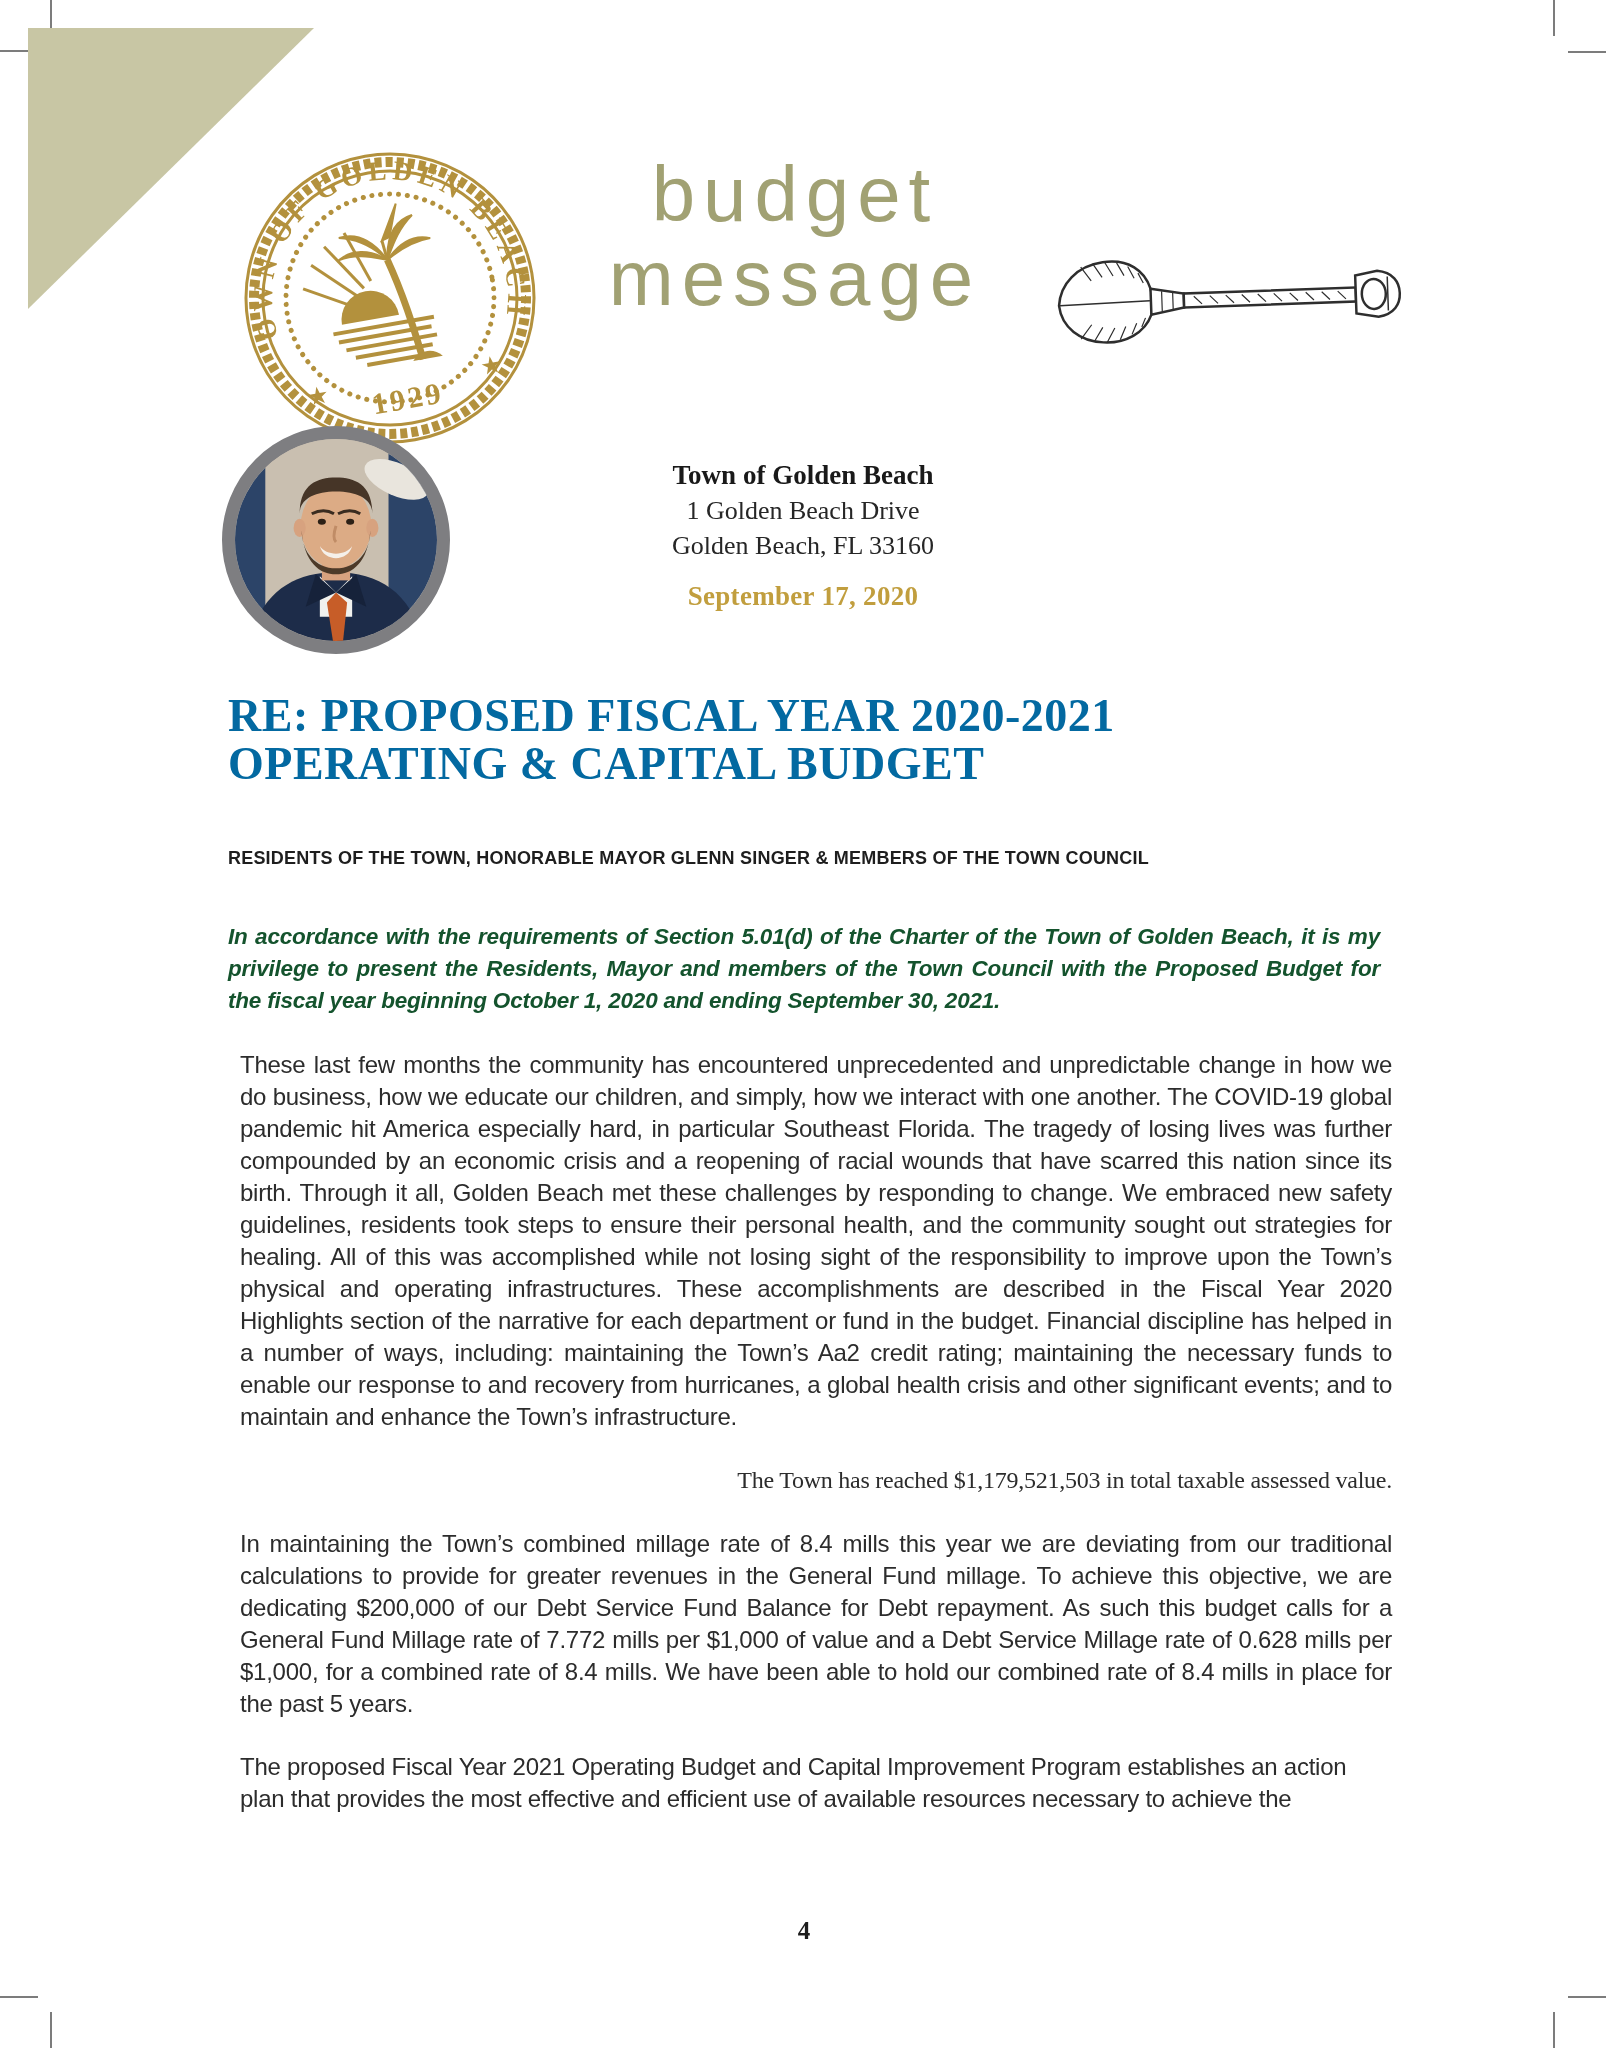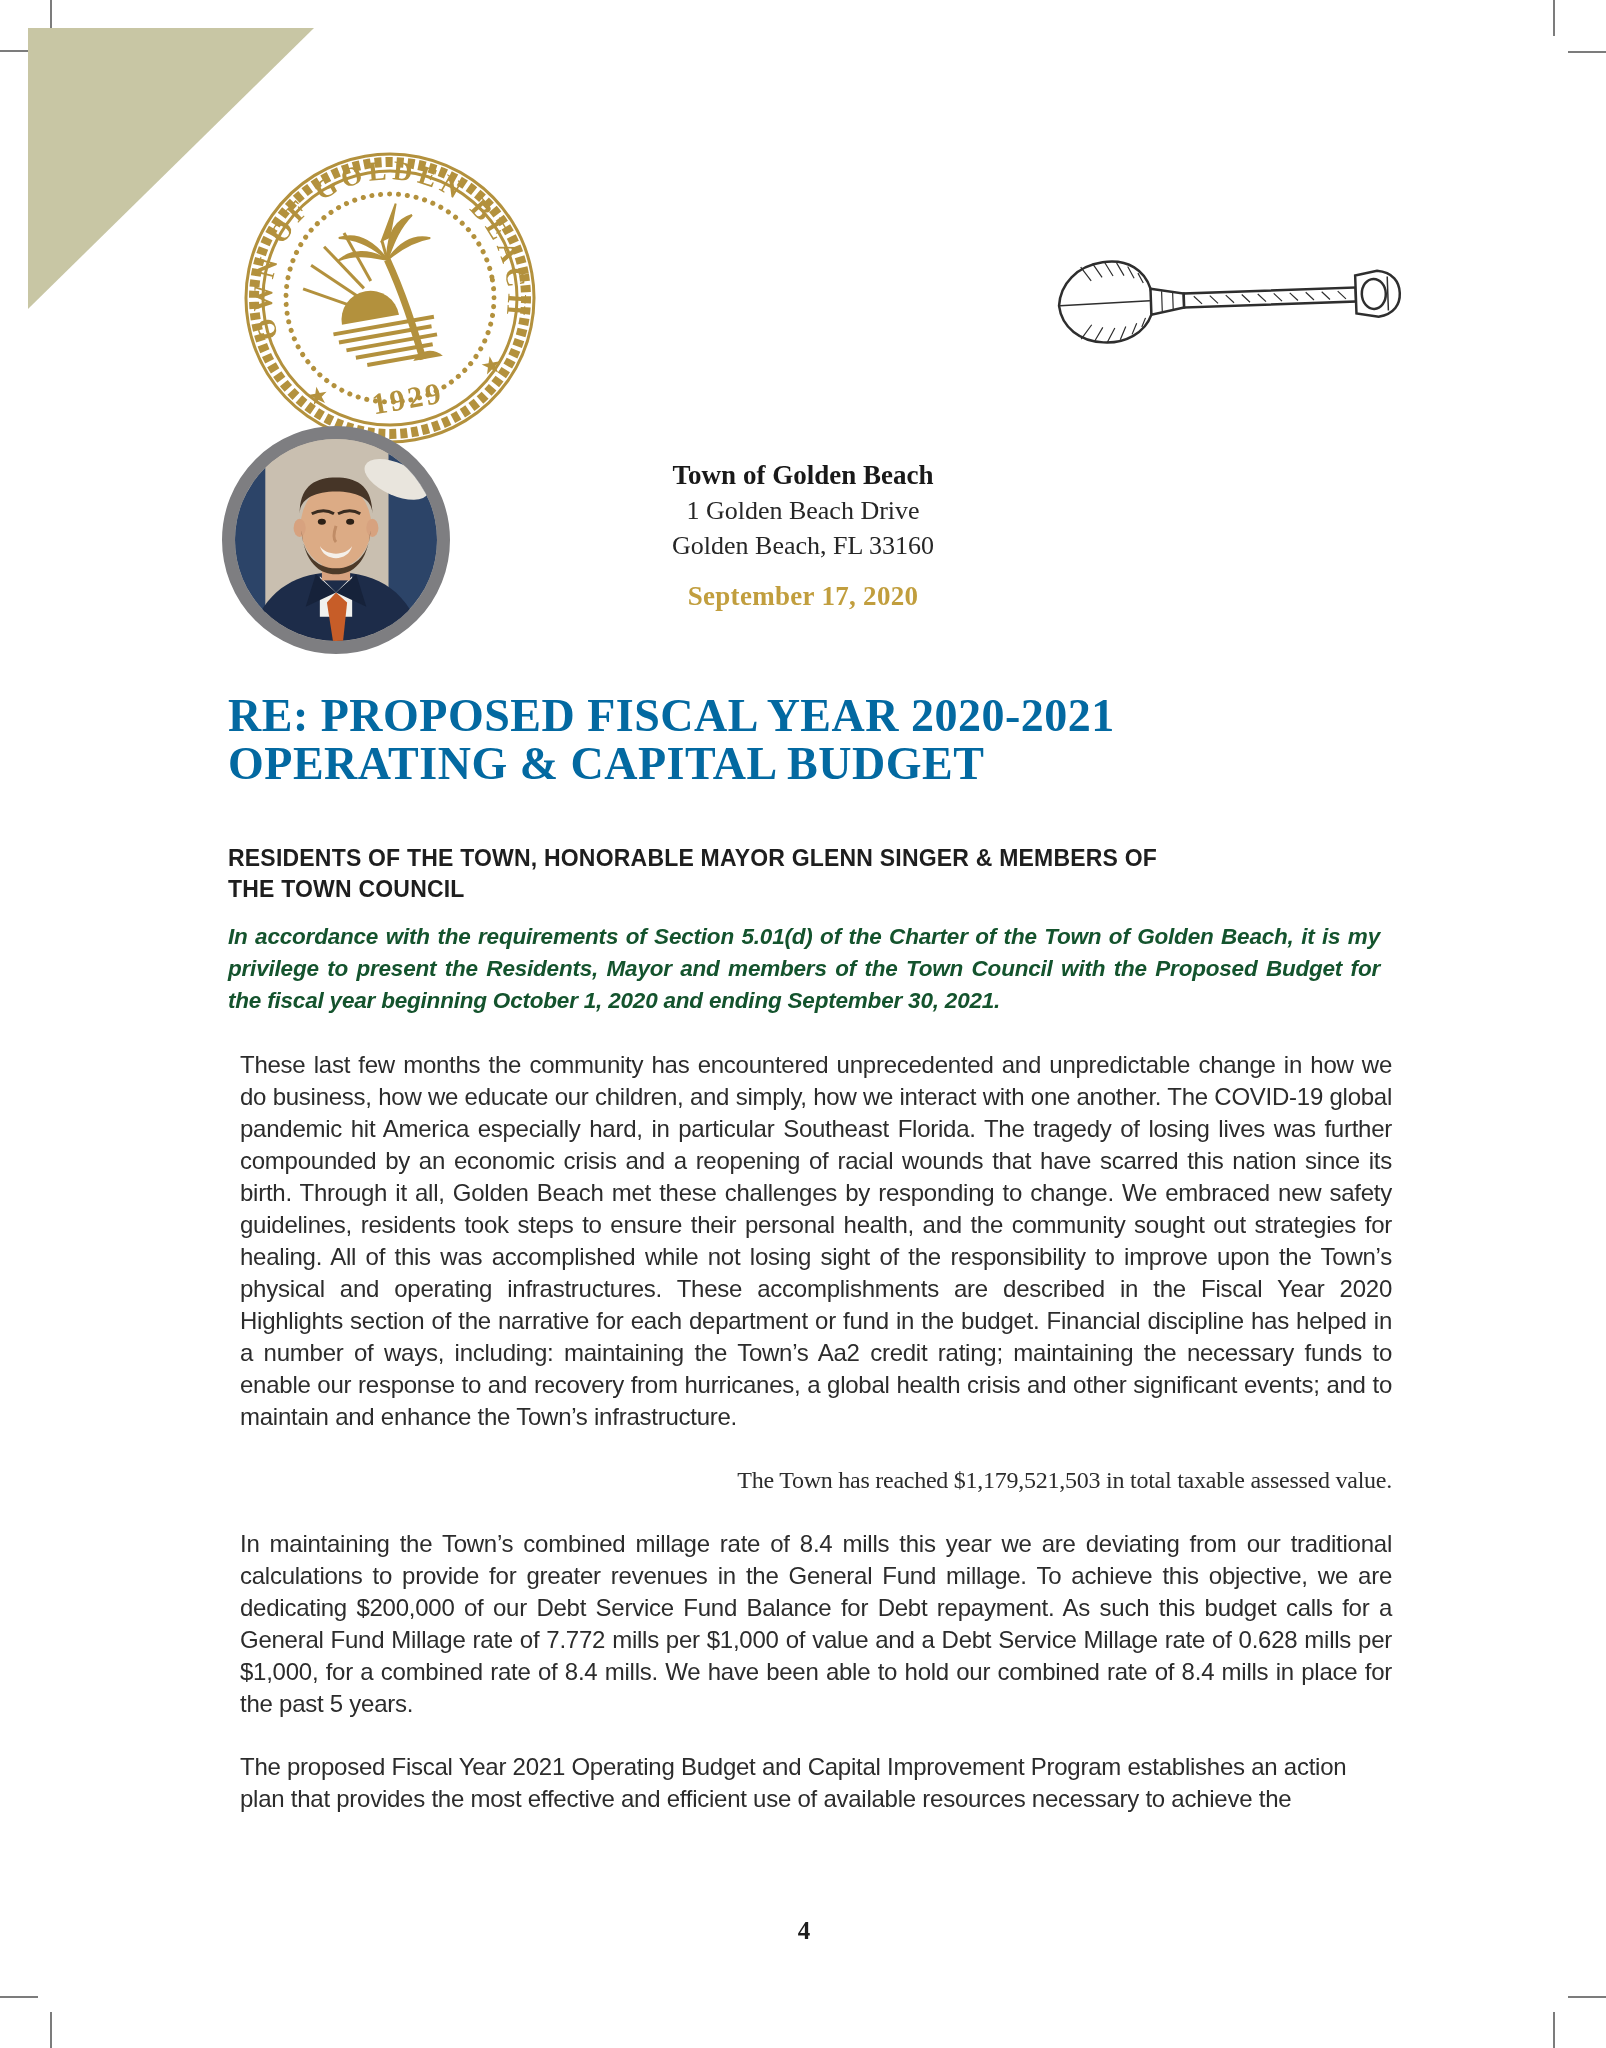--- a/index.html
+++ b/index.html
@@ -43,21 +43,21 @@
   }
   
   .re-heading{
     position:absolute;left:228px;top:692px;width:1160px;
     font-family:"Liberation Serif",serif;font-weight:bold;
     font-size:46px;line-height:48px;color:#0369a1;letter-spacing:0.5px;
   }
   
   .salutation{
     position:absolute;left:228px;top:843px;width:930px;
-    font-weight:bold;font-size:23px;line-height:31px;color:#1e1e1e;letter-spacing:0.2px;
+    font-weight:bold;font-size:18px;line-height:31px;color:#1e1e1e;letter-spacing:0.2px;
   }
   
   .intro{
     position:absolute;left:228px;top:921px;width:1152px;
     font-weight:bold;font-style:italic;font-size:22.5px;line-height:32px;
     color:#14532d;text-align:justify;letter-spacing:-0.2px;
   }
   
   .para{
     position:absolute;left:240px;width:1152px;
@@ -123,20 +123,24 @@
           <path d="M 4 -38 C 8 -64 20 -76 36 -78 C 22 -68 14 -56 4 -38" fill="#b3913d" stroke-width="2"></path>
           <path d="M 4 -38 C 20 -54 36 -58 50 -52 C 34 -52 18 -46 4 -38" fill="#b3913d" stroke-width="2"></path>
           <path d="M 4 -38 L 2 -58" stroke-width="3"></path>
           <path d="M 2 -58 L 22 -92 L 10 -60 Z" fill="#b3913d" stroke-width="2"></path>
           <path d="M 12 66 C 20 56 34 56 42 66 Z" fill="#b3913d" stroke="none"></path>
         </g>
       </g>
     </svg>
   </div>
 
+  <div class="big-title">
+    <div>budget</div>
+    <div>message</div>
+  </div>
 
   <div class="shovel">
     <svg viewBox="0 0 352 112" width="352" height="112">
       <g transform="rotate(-2 176 56)" stroke="#2e2e2e" fill="#ffffff">
 
         <path d="M7,54 C9,32 26,15 52,12 C78,9 94,22 99,40 C101,47 101,60 99,66 C92,84 72,94 50,92 C27,90 9,76 7,54 Z" stroke-width="2.5"></path>
         <path d="M8,54 L98,52" stroke-width="1.5" fill="none"></path>
 
         <path d="M30,16 l10,14 M42,13 l9,14 M54,12 l8,14 M66,13 l7,13 M77,17 l6,12 M87,24 l5,10
                  M28,88 l11,-14 M41,91 l9,-14 M54,92 l8,-14 M67,90 l6,-13 M79,85 l5,-11 M89,78 l4,-9" stroke-width="1.2" fill="none"></path>

